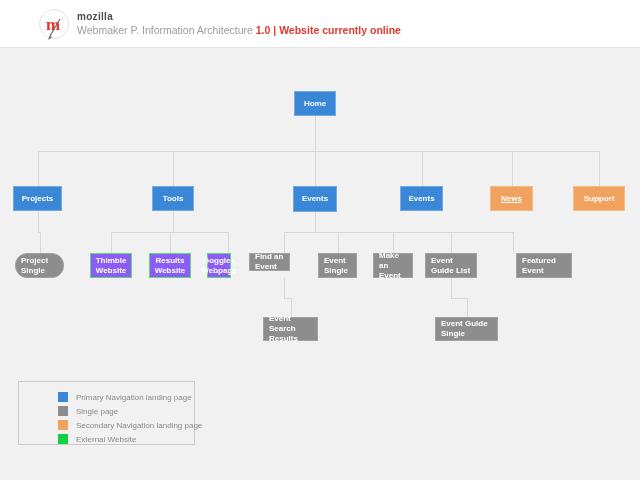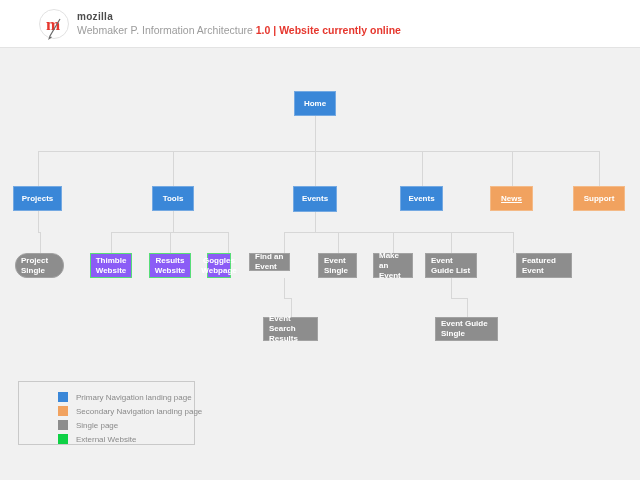--- a/index.html
+++ b/index.html
@@ -139,26 +139,26 @@
         <div class="node single left" style="left: 435px; top: 268px; width: 63px; height: 24px;">
           <span>Event Guide Single</span>
         </div>
       </div>
     <div id="legend">
         <div class="legend-row">
           <div class="legend-swatch" style="background: rgb(58, 135, 216);"></div>
           <div class="legend-label">Primary Navigation landing page</div>
         </div>
         <div class="legend-row">
+          <div class="legend-swatch" style="background: rgb(141, 141, 141);"></div>
+          <div class="legend-label">Single page</div>
+        </div>
+        <div class="legend-row">
           <div class="legend-swatch" style="background: rgb(241, 162, 95);"></div>
           <div class="legend-label">Secondary Navigation landing page</div>
-        </div>
-        <div class="legend-row">
-          <div class="legend-swatch" style="background: rgb(141, 141, 141);"></div>
-          <div class="legend-label">Single page</div>
         </div>
         <div class="legend-row">
           <div class="legend-swatch" style="background: rgb(14, 209, 69);"></div>
           <div class="legend-label">External Website</div>
         </div>
       </div>
   </div>
 
 </div>
 

